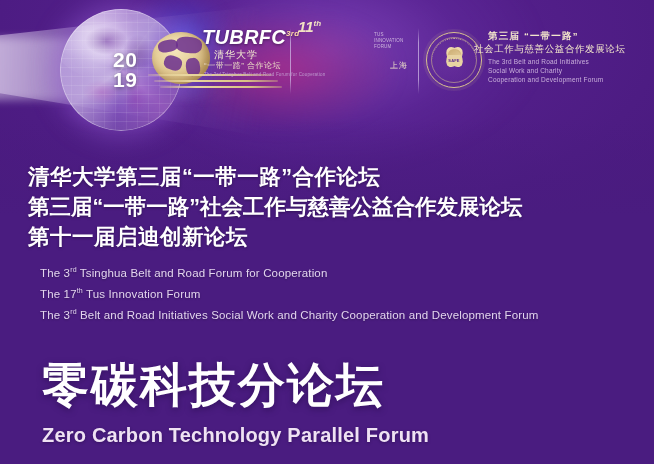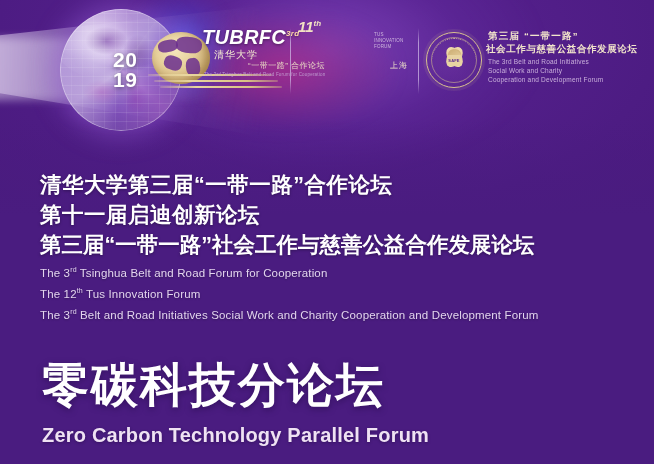--- a/index.html
+++ b/index.html
@@ -131,21 +131,21 @@
   .tub-word{
     position:absolute;left:50px;top:4px;
     color:#ffffff;font-style:italic;font-weight:700;font-size:20px;letter-spacing:.3px;
     text-shadow:0 1px 3px rgba(0,0,0,.4);white-space:nowrap;
   }
   .tub-word sup{font-size:8px;color:#ffd9a8;font-style:italic;margin-top:11px;}
   .tub-cn{
     position:absolute;left:62px;top:26px;color:#f0e4cf;font-size:10px;letter-spacing:1px;white-space:nowrap;
   }
   .tub-cn2{
-    position:absolute;left:52px;top:38px;color:#e8d9c4;font-size:8px;letter-spacing:.5px;white-space:nowrap;margin-left:44px;
+    position:absolute;left:52px;top:38px;color:#e8d9c4;font-size:8px;letter-spacing:.5px;white-space:nowrap;
   }
   .tub-en{
     position:absolute;left:52px;top:50px;color:#c6a9d8;font-size:4.5px;letter-spacing:.2px;white-space:nowrap;opacity:.85;
   }
   .divider{
     position:absolute;width:1px;
     background:linear-gradient(180deg, rgba(200,175,225,0), rgba(205,182,228,.75) 22%, rgba(205,182,228,.75) 78%, rgba(200,175,225,0));
   }
   .divider.d1{left:290px;top:28px;height:66px;}
   .divider.d2{left:418px;top:28px;height:66px;}
@@ -192,24 +192,24 @@
   .seal .core{
     position:absolute;left:50%;top:50%;width:15px;height:11px;margin:-5px 0 0 -7.5px;
     border-radius:2px;background:#e8d3a2;
   }
   .seal .core span{display:block;text-align:center;font-size:4px;line-height:11px;color:#5a2a8f;font-weight:700;letter-spacing:.2px;}
   .seal .arc{
     position:absolute;left:5px;top:5px;right:5px;bottom:5px;border-radius:50%;
     border-top:1px dotted rgba(230,210,160,.85);
   }
   .seal-cn1{position:absolute;left:62px;top:2px;color:#f3e6cb;font-weight:700;font-size:9.5px;letter-spacing:1.2px;white-space:nowrap;}
-  .seal-cn2{position:absolute;left:60px;top:15px;color:#f3e6cb;font-weight:700;font-size:9.5px;letter-spacing:.6px;white-space:nowrap;}
+  .seal-cn2{position:absolute;left:48px;top:15px;color:#f3e6cb;font-weight:400;font-size:9.5px;letter-spacing:.6px;white-space:nowrap;}
   .seal-en{position:absolute;left:62px;top:29px;color:#c9afdb;font-size:6.5px;line-height:9px;letter-spacing:.2px;white-space:nowrap;}
   
-  .titles{position:absolute;left:40px;top:162px;width:600px;margin-top:8px;}
+  .titles{position:absolute;left:28px;top:162px;width:600px;}
   .t-cn{
     color:#ffffff;font-weight:700;font-size:21.5px;line-height:30px;letter-spacing:.5px;white-space:nowrap;
     text-shadow:0 1px 3px rgba(0,0,0,.35);
   }
   .t-cn.wide{font-size:21.5px;letter-spacing:0;}
   .subs{position:absolute;left:40px;top:261px;width:600px;}
   .t-en{
     color:#e2d4ee;font-size:11.5px;line-height:18px;letter-spacing:.15px;white-space:nowrap;
     text-shadow:0 1px 2px rgba(0,0,0,.3);
   }
@@ -303,30 +303,30 @@
         <div>The 3rd Belt and Road Initiatives</div>
         <div>Social Work and Charity</div>
         <div>Cooperation and Development Forum</div>
       </div>
     </div>
 
   </div>
 
   <div class="titles">
     <div class="t-cn">清华大学第三届“一带一路”合作论坛</div>
+    <div class="t-cn wide">第三届“一带一路”社会工作与慈善公益合作发展论坛</div>
     <div class="t-cn">第十一届启迪创新论坛</div>
-    <div class="t-cn wide">第三届“一带一路”社会工作与慈善公益合作发展论坛</div>
   </div>
 
   <div class="subs">
     <div class="t-en">
       <span>The 3</span><sup>rd</sup><span> Tsinghua Belt and Road Forum for Cooperation</span>
     </div>
     <div class="t-en">
-      <span>The 12</span><sup>th</sup><span> Tus Innovation Forum</span>
+      <span>The 17</span><sup>th</sup><span> Tus Innovation Forum</span>
     </div>
     <div class="t-en">
       <span>The 3</span><sup>rd</sup><span> Belt and Road Initiatives Social Work and Charity Cooperation and Development Forum</span>
     </div>
   </div>
 
   <div class="hero">
     <div class="hero-cn">零碳科技分论坛</div>
     <div class="hero-en">Zero Carbon Technology Parallel Forum</div>
   </div>

